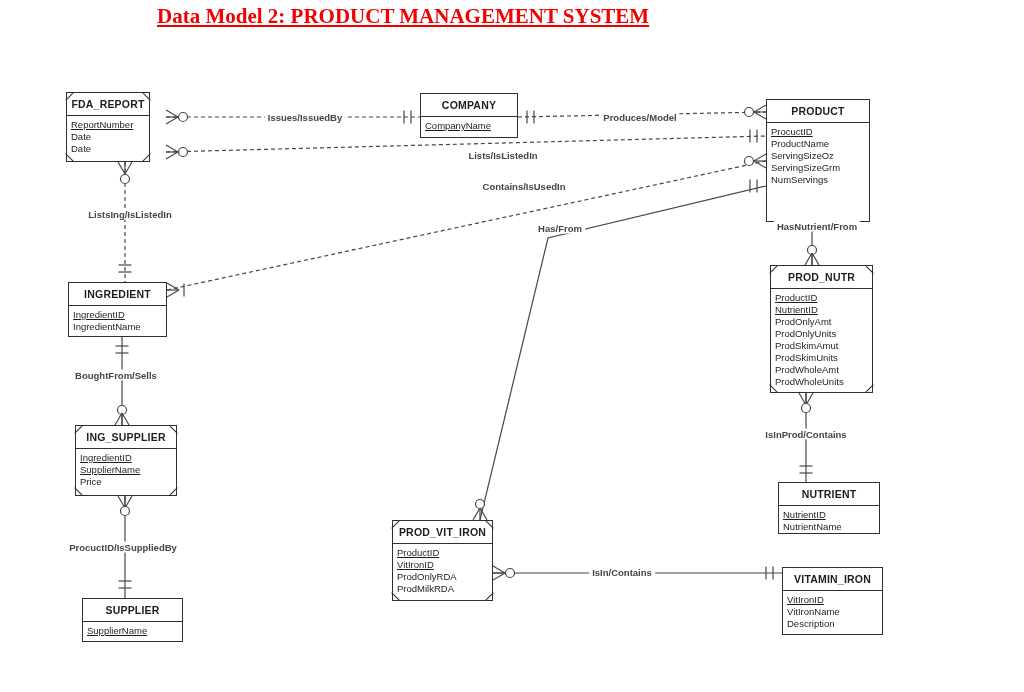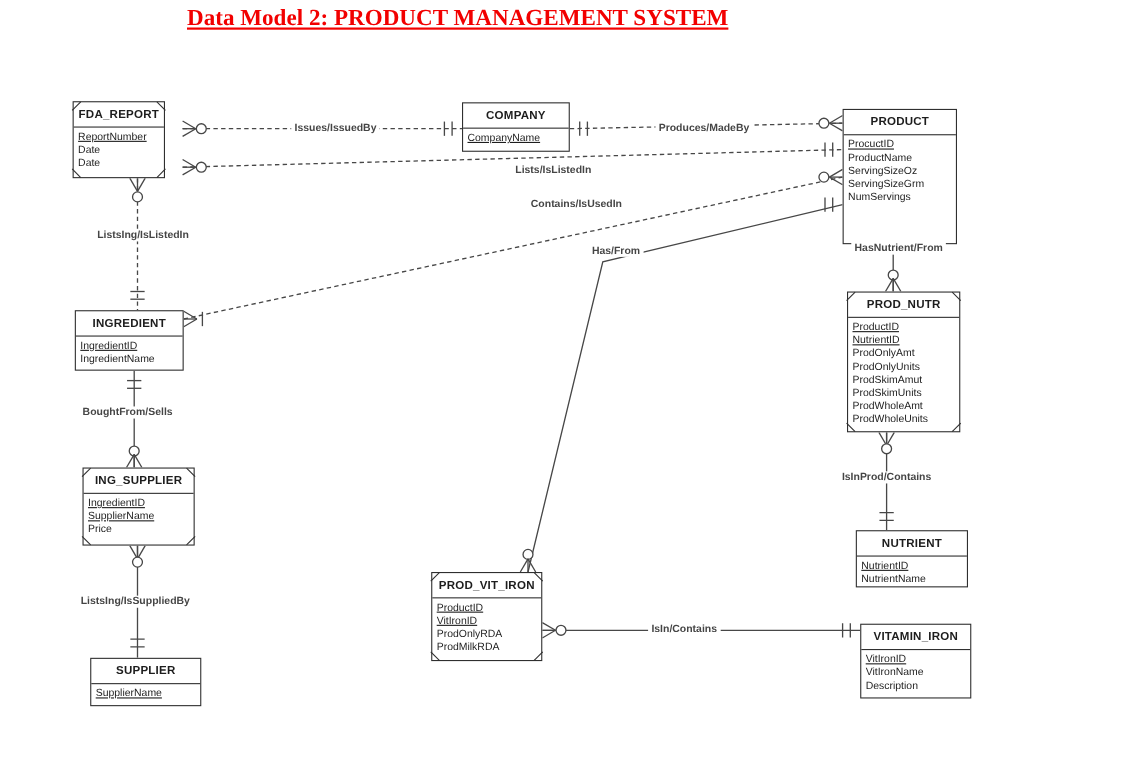--- a/index.html
+++ b/index.html
@@ -1,19 +1,19 @@
 <!DOCTYPE html>
 <html><head>
 <meta charset="utf-8">
 <style>
   html,body{margin:0;padding:0;background:#fff;}
   #canvas{position:relative;width:1024px;height:692px;background:#fff;overflow:hidden;
           font-family:"Liberation Sans",sans-serif;}
   .title{position:absolute;left:157px;top:4px;font-family:"Liberation Serif",serif;
-         font-weight:bold;font-size:21px;color:#f20000;text-decoration:underline;white-space:nowrap;margin-left:13px;}
+         font-weight:bold;font-size:21px;color:#f20000;text-decoration:underline;white-space:nowrap;}
   #wires{position:absolute;left:0;top:0;}
   .entity{position:absolute;background:#fff;border:1.2px solid #2f2f2f;box-sizing:border-box;}
   .ehead{height:22px;line-height:22px;text-align:center;font-weight:bold;font-size:10.5px;
          color:#1d1d1d;border-bottom:1.2px solid #2f2f2f;letter-spacing:.2px;white-space:nowrap;overflow:hidden;}
   .ebody{padding:3px 4px 0 4px;font-size:9.5px;line-height:12px;color:#1d1d1d;}
   .attr{white-space:nowrap;}
   .attr.key{text-decoration:underline;}
   .ct{position:absolute;height:1px;width:11px;background:#2f2f2f;}
   .ct.tl{left:-3px;top:3px;transform:rotate(-45deg);}
   .ct.tr{right:-3px;top:3px;transform:rotate(45deg);}
@@ -213,24 +213,24 @@
   <div class="entity" style="left:782px;top:567px;width:101px;height:68px">
     <div class="ehead">VITAMIN_IRON</div>
     <div class="ebody">
       <div class="attr key">VitIronID</div>
       <div class="attr">VitIronName</div>
       <div class="attr">Description</div>
     </div>
   </div>
 
   <div class="rlabel" style="left:305px;top:117px">Issues/IssuedBy</div>
-  <div class="rlabel" style="left:640px;top:117px">Produces/MadeBy</div>
+  <div class="rlabel" style="left:640px;top:117px">Produces/Model</div>
   <div class="rlabel" style="left:503px;top:155px">Lists/IsListedIn</div>
   <div class="rlabel" style="left:524px;top:186px">Contains/IsUsedIn</div>
   <div class="rlabel" style="left:130px;top:214px">ListsIng/IsListedIn</div>
   <div class="rlabel" style="left:560px;top:228px">Has/From</div>
   <div class="rlabel" style="left:817px;top:226px">HasNutrient/From</div>
   <div class="rlabel" style="left:116px;top:375px">BoughtFrom/Sells</div>
   <div class="rlabel" style="left:806px;top:434px">IsInProd/Contains</div>
-  <div class="rlabel" style="left:123px;top:547px">ListsIng/IsSuppliedBy</div>
+  <div class="rlabel" style="left:123px;top:547px">ProcuctID/IsSuppliedBy</div>
   <div class="rlabel" style="left:622px;top:572px">IsIn/Contains</div>
 
 </div>
 
 </body></html>

